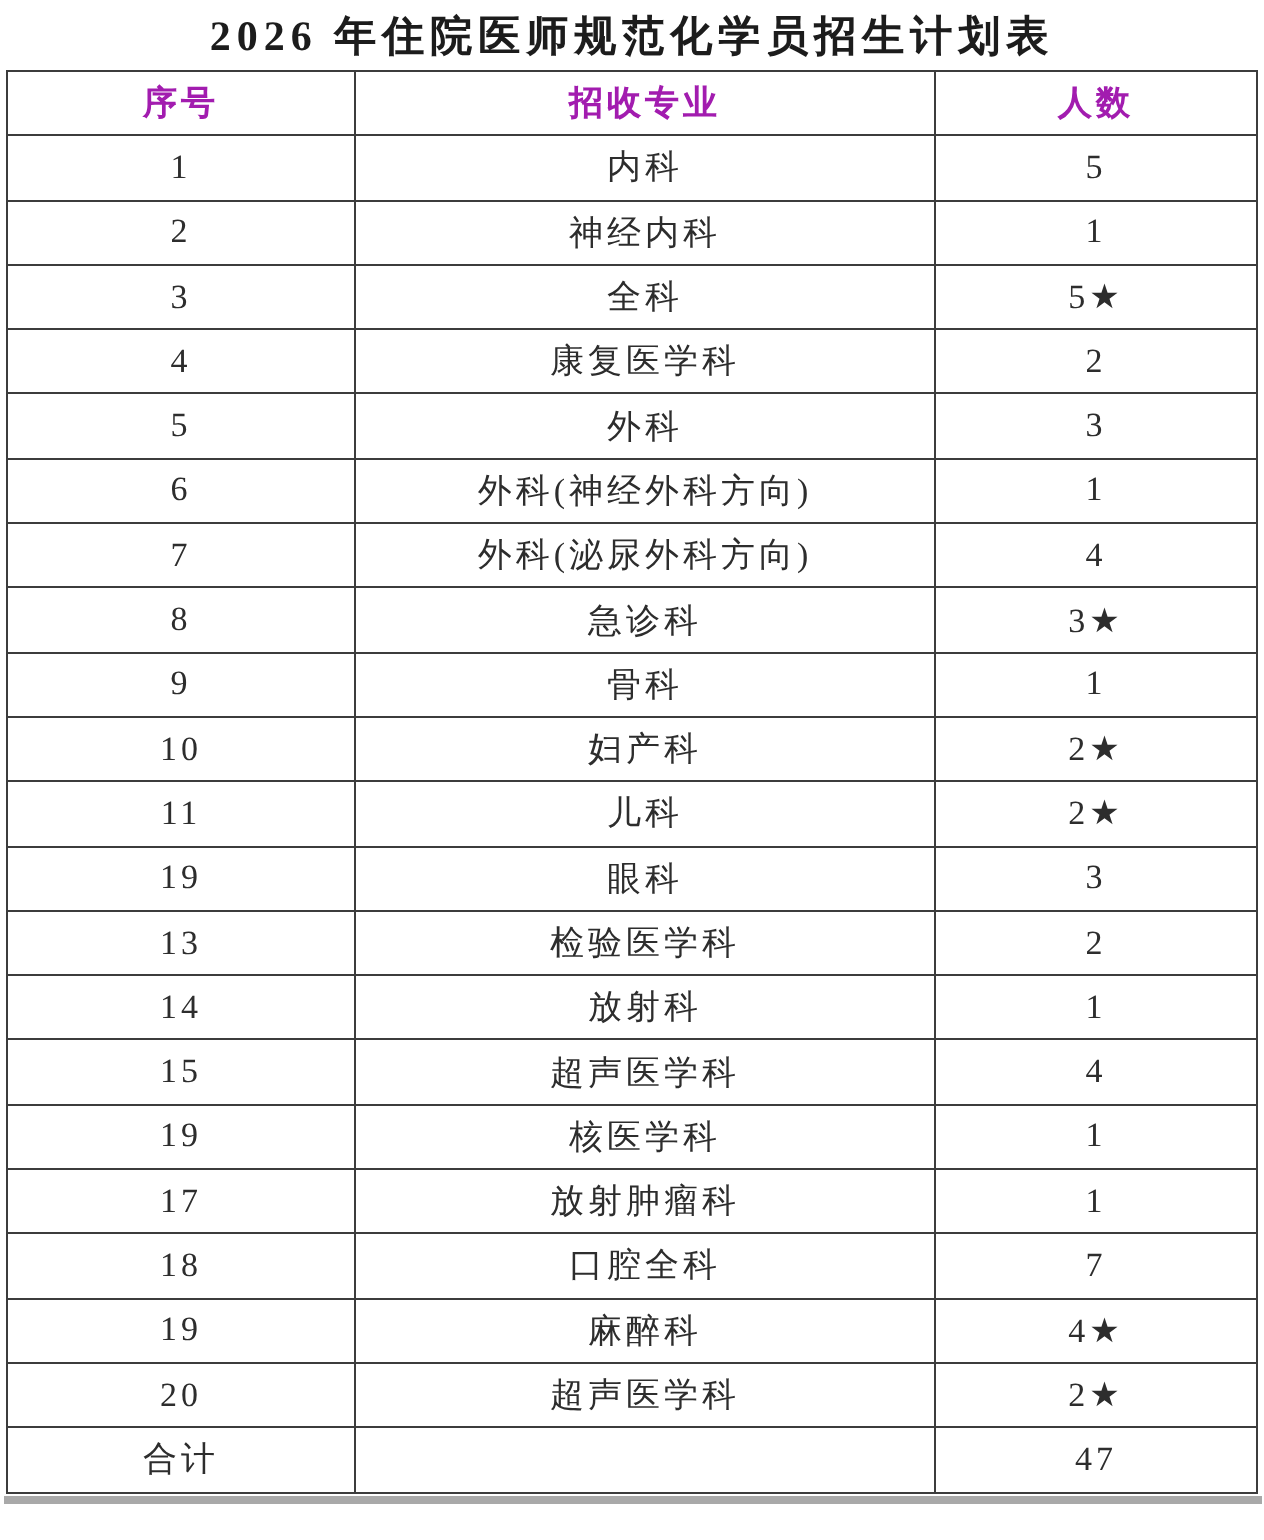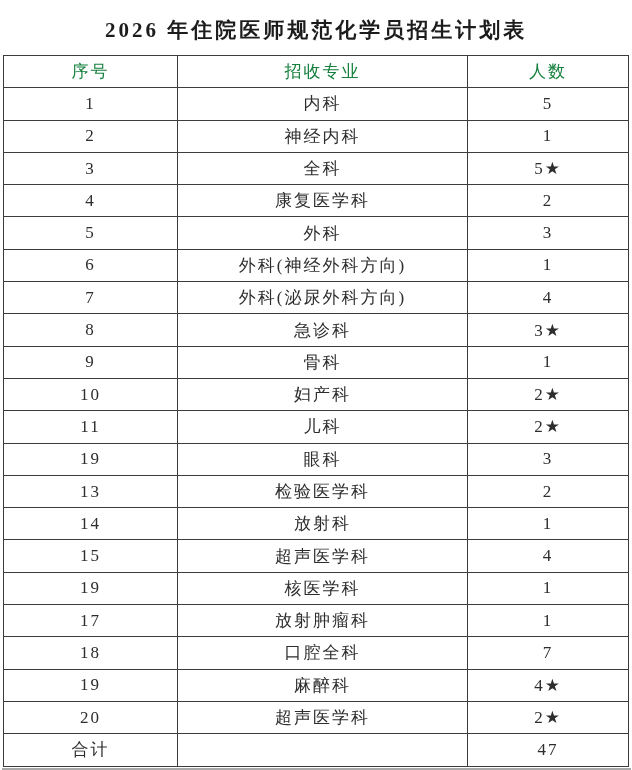--- a/index.html
+++ b/index.html
@@ -11,21 +11,21 @@
     overflow: hidden;
     font-family: "Liberation Serif", "DejaVu Serif", serif;
   }
   .page {
     width: 632px;
     height: 770px;
     background: #ffffff;
     position: relative;
   }
   .title {
-    margin: 12px;
+    margin: 0;
     padding-top: 5px;
     height: 26px;
     line-height: 26px;
     text-align: center;
     font-size: 21px;
     font-weight: bold;
     color: #1c1c1c;
     letter-spacing: 3px;
     white-space: nowrap;
   }
@@ -46,22 +46,22 @@
     padding: 0;
     text-align: center;
     vertical-align: middle;
     font-size: 17px;
     color: #2d2d2d;
     letter-spacing: 2px;
     white-space: nowrap;
     overflow: hidden;
   }
   table.recruit th {
-    font-weight: normal;
-    color: #15803d;
+    font-weight: bold;
+    color: #a21caf;
   }
   .bottom-shadow {
     margin-left: 2px;
     margin-top: 1px;
     width: 629px;
     height: 4px;
     background: #a9a9a9;
   }
 </style>
 </head>

